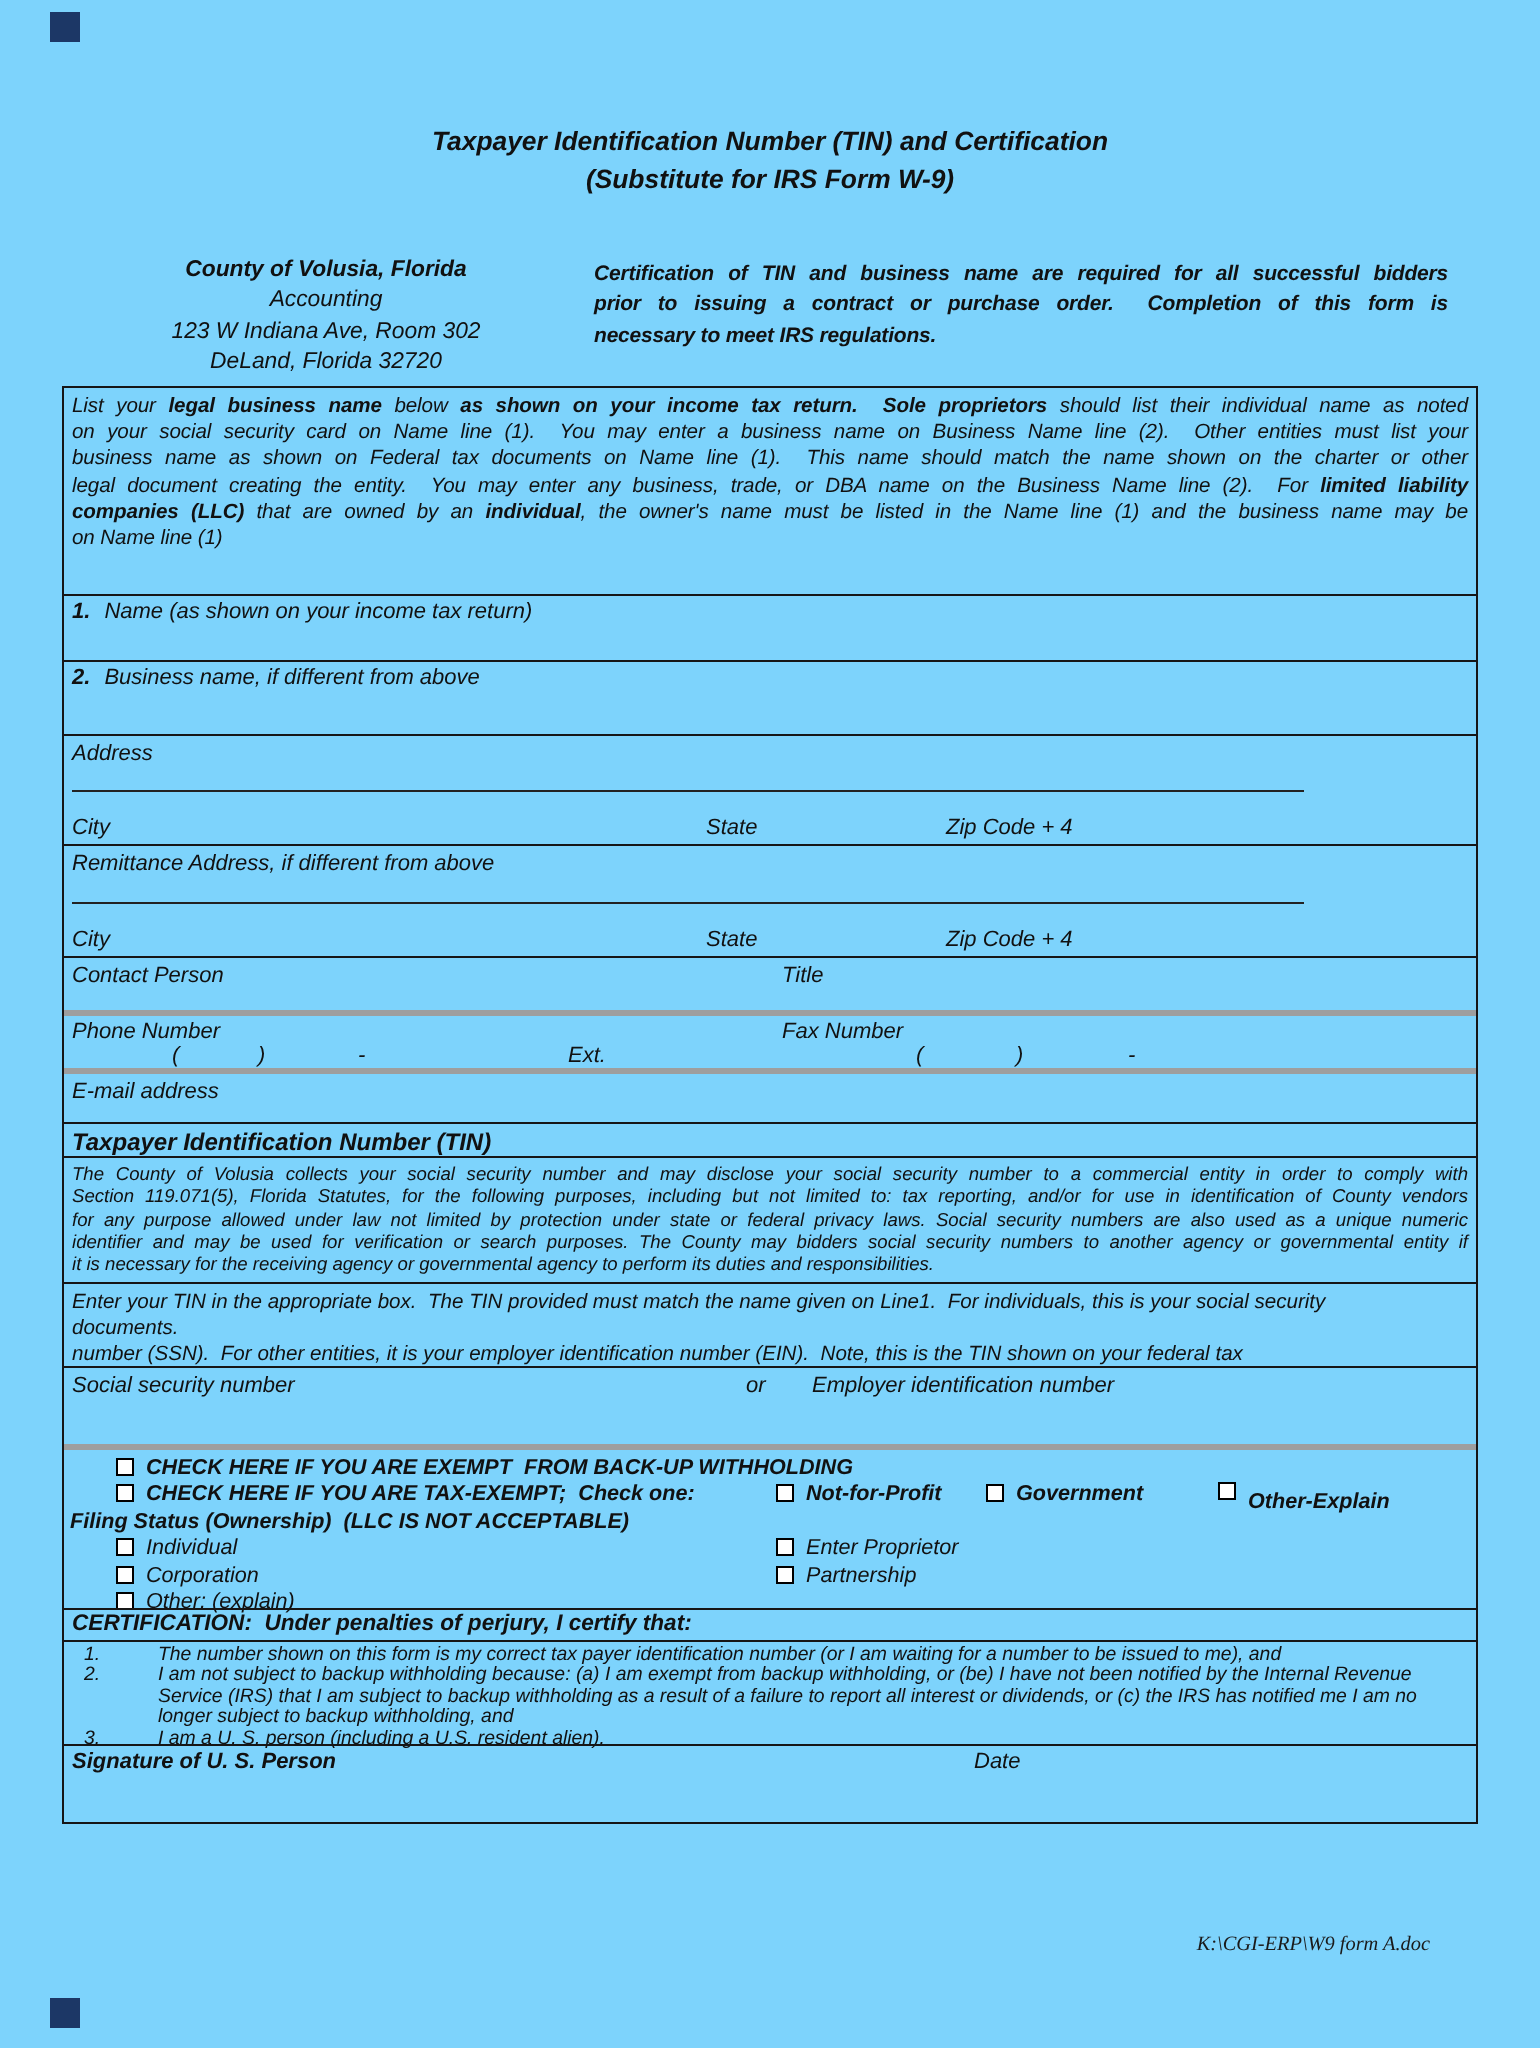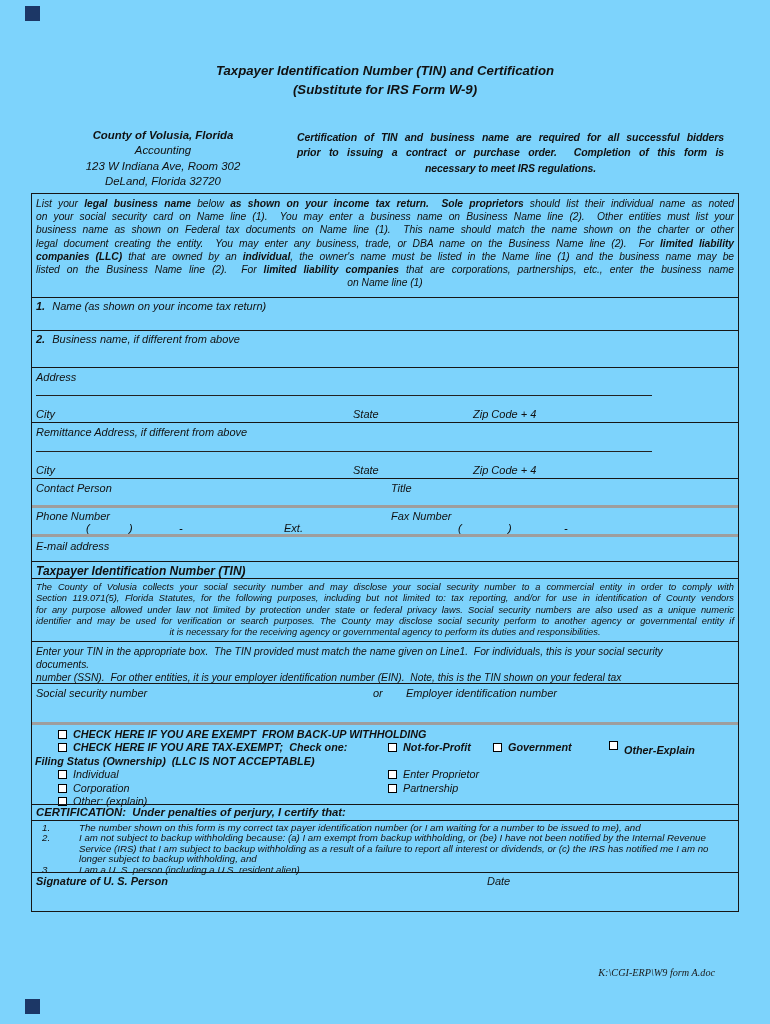--- a/index.html
+++ b/index.html
@@ -21,21 +21,21 @@
   .title { position:absolute; left:0; top:61px; width:770px; text-align:center;
            font-weight:bold; font-size:13.2px; line-height:19.3px; }
 
   
   .org { position:absolute; left:63px; top:128px; width:200px; text-align:center;
          font-size:11.4px; line-height:15.4px; }
   .notice { position:absolute; left:297px; top:130px; width:427px;
             font-weight:bold; font-size:10.5px; line-height:15.3px; letter-spacing:-0.1px; }
 
   .just .pline { text-align:justify; text-align-last:justify; }
-  .just .pline:last-child { text-align:center; text-align-last:auto; }
+  .just .pline:last-child { text-align:left; text-align-last:auto; }
 
   
   .ftable { position:absolute; left:31px; top:193px; width:708px;
             border:1.4px solid #161616; }
   .row { position:relative; width:100%; }
   .row + .row { border-top:1.4px solid #161616; }
   .row.gray-top { border-top:3px solid #9e9e9e; }
 
   .intro { padding:3px 4px 0 4px; font-size:10.3px; line-height:13.2px; letter-spacing:-0.05px; }
   .lbl { font-size:11px; }
@@ -93,21 +93,20 @@
     </div>
 
   <div class="ftable">
 
     <div class="row intro just" style="height:103px;">
         <div class="pline"><span>List your </span><span class="b">legal business name</span><span> below </span><span class="b">as shown on your income tax return.  Sole proprietors</span><span> should list their individual name as noted</span></div>
         <div class="pline"><span>on your social security card on Name line (1).  You may enter a business name on Business Name line (2).  Other entities must list your</span></div>
         <div class="pline"><span>business name as shown on Federal tax documents on Name line (1).  This name should match the name shown on the charter or other</span></div>
         <div class="pline"><span>legal document creating the entity.  You may enter any business, trade, or DBA name on the Business Name line (2).  For </span><span class="b">limited liability</span></div>
         <div class="pline"><span class="b">companies (LLC)</span><span> that are owned by an </span><span class="b">individual</span><span>, the owner's name must be listed in the Name line (1) and the business name may be</span></div>
-        <div class="pline"><span>listed on the Business Name line (2).  For </span><span class="b">limited liability companies</span><span> that are corporations, partnerships, etc., enter the business name</span></div>
         <div class="pline"><span>on Name line (1)</span></div>
       </div>
 
     <div class="row" style="height:33px;">
       <div class="lbl pad"><span class="num" data-bind="rows.name.num">1.</span><span class="gap" data-bind="rows.name.label">Name (as shown on your income tax return)</span></div>
       <div class="fill" style="left:0;top:14px;width:708px;height:18px;"></div>
     </div>
 
     <div class="row" style="height:37px;">
       <div class="lbl pad"><span class="num" data-bind="rows.business.num">2.</span><span class="gap" data-bind="rows.business.label">Business name, if different from above</span></div>
@@ -152,21 +151,21 @@
       <span class="lbl abs" style="left:4px;top:3px;" data-bind="rows.email.label">E-mail address</span>
       <div class="fill" style="left:90px;top:0;width:400px;height:27px;"></div>
     </div>
 
     <div class="row tinhead" style="height:17px;" data-bind="rows.tin_header">Taxpayer Identification Number (TIN)</div>
 
     <div class="row privacy just" style="height:63px;">
         <div class="pline">The County of Volusia collects your social security number and may disclose your social security number to a commercial entity in order to comply with</div>
         <div class="pline">Section 119.071(5), Florida Statutes, for the following purposes, including but not limited to: tax reporting, and/or for use in identification of County vendors</div>
         <div class="pline">for any purpose allowed under law not limited by protection under state or federal privacy laws. Social security numbers are also used as a unique numeric</div>
-        <div class="pline">identifier and may be used for verification or search purposes. The County may disclose social security perform to another agency or governmental entity if</div>
+        <div class="pline">identifier and may be used for verification or search purposes. The County may bidders social security numbers to another agency or governmental entity if</div>
         <div class="pline">it is necessary for the receiving agency or governmental agency to perform its duties and responsibilities.</div>
       </div>
 
     <div class="row enter" style="height:42px;">
         <div class="pline">Enter your TIN in the appropriate box.  The TIN provided must match the name given on Line1.  For individuals, this is your social security</div>
         <div class="pline">documents.</div>
         <div class="pline">number (SSN).  For other entities, it is your employer identification number (EIN).  Note, this is the TIN shown on your federal tax</div>
       </div>
 
     <div class="row" style="height:39px;">

